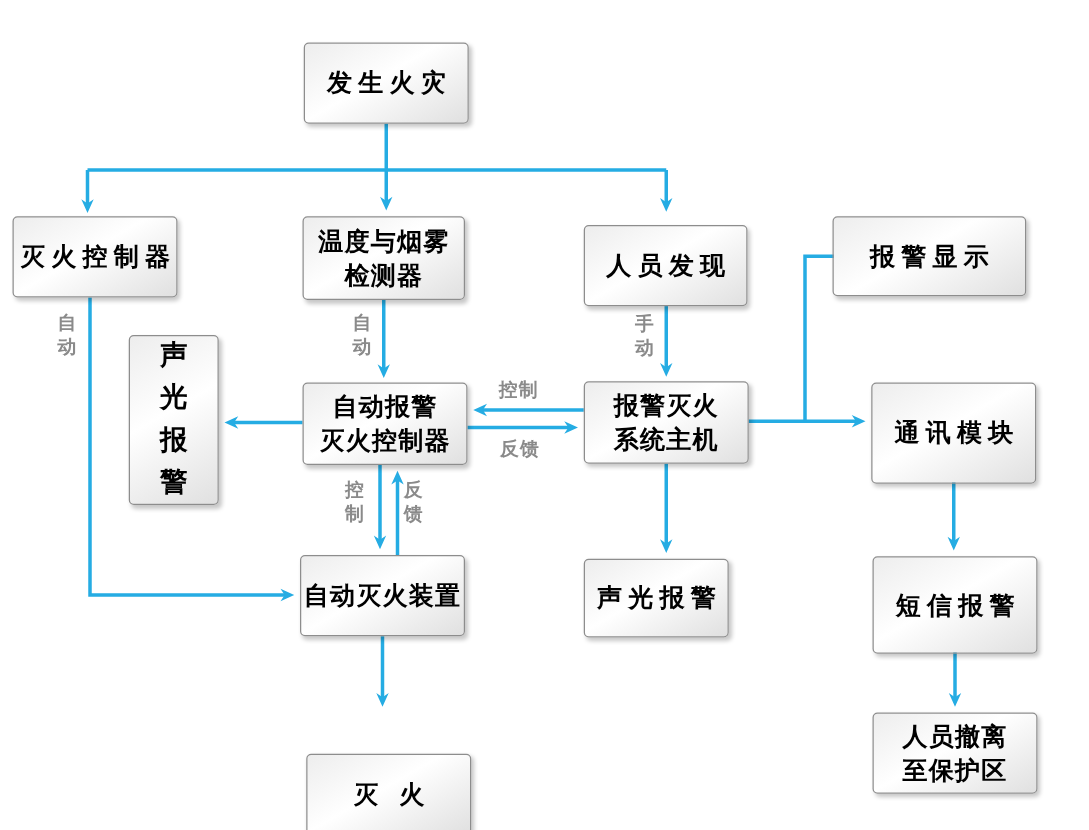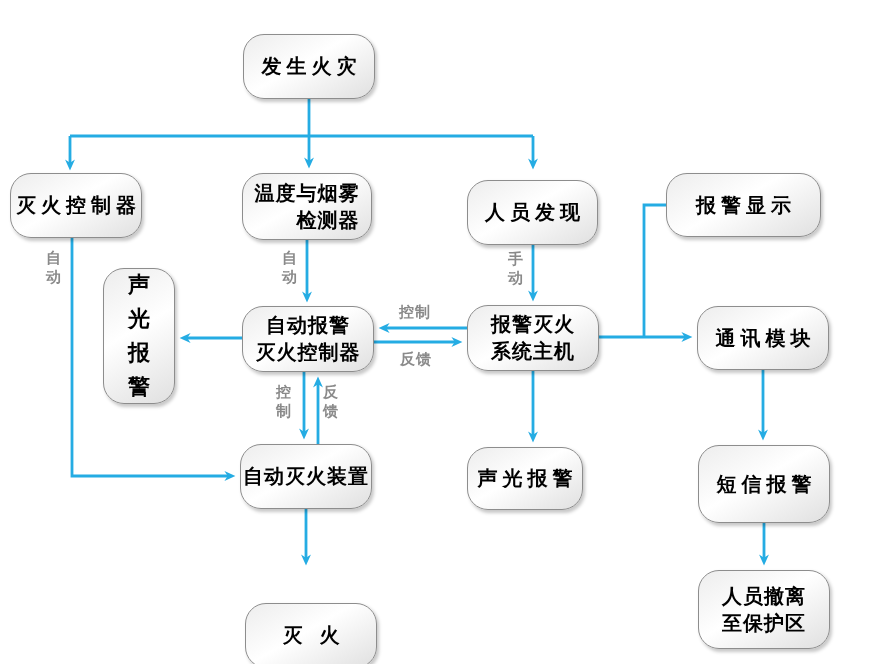--- a/index.html
+++ b/index.html
@@ -22,21 +22,21 @@
     fill: none;
   }
   .node {
     position: absolute;
     display: flex;
     align-items: center;
     justify-content: center;
     text-align: center;
     background: linear-gradient(150deg, #ededed 0%, #ffffff 45%, #e0e0e0 100%);
     border: 1.5px solid var(--node-border, #8d8d8d);
-    border-radius: 21px;
+    border-radius: 4px;
     box-shadow: 2px 2.5px 3.5px rgba(0,0,0,0.22);
     color: var(--node-text, #000);
     font-weight: bold;
     font-size: 20px;
     line-height: 1.35;
     letter-spacing: 1px;
     white-space: pre-line;
     box-sizing: border-box;
   }
   .node.spaced {
@@ -87,49 +87,49 @@
     <path class="edge" d="M644 337 L644 205 L688 205" marker-end="url(#arrow)"></path>
     <path class="edge" d="M763 369 L763 436" marker-end="url(#arrow)"></path>
     <path class="edge" d="M764 510 L764 561" marker-end="url(#arrow)"></path>
     <path class="edge" d="M306 509 L306 561" marker-end="url(#arrow)"></path>
   </svg>
 
   <div class="node spaced" style="left:243px; top:34px; width:132px; height:65px;">发生火灾</div>
 
   <div class="node spaced" style="left:10px; top:173px; width:132px; height:65px;">灭火控制器</div>
 
-  <div class="node" style="left:242px; top:173px; width:130px; height:67px;text-align:right;">温度与烟雾
+  <div class="node" style="left:242px; top:173px; width:130px; height:67px;">温度与烟雾
 检测器</div>
 
   <div class="node spaced" style="left:467px; top:180px; width:131px; height:65px;">人员发现</div>
 
   <div class="node spaced" style="left:666px; top:173px; width:155px; height:64px;">报警显示</div>
 
   <div class="node vertical" style="left:103px; top:268px; width:72px; height:136px;">声
 光
 报
 警</div>
 
   <div class="node" style="left:242px; top:306px; width:132px; height:66px;">自动报警
 灭火控制器</div>
 
   <div class="node" style="left:467px; top:305px; width:132px; height:66px;">报警灭火
 系统主机</div>
 
-  <div class="node spaced" style="left:697px; top:306px; width:132px; height:64px;">通讯模块</div>
+  <div class="node spaced" style="left:697px; top:306px; width:132px; height:81px;">通讯模块</div>
 
   <div class="node" style="left:240px; top:444px; width:132px; height:65px;">自动灭火装置</div>
 
   <div class="node spaced" style="left:467px; top:447px; width:116px; height:63px;">声光报警</div>
 
   <div class="node spaced" style="left:698px; top:445px; width:132px; height:78px;">短信报警</div>
 
   <div class="node spaced" style="left:245px; top:570px; width:132px; height:65px;margin-top:33px;">灭 火</div>
 
-  <div class="node" style="left:698px; top:570px; width:132px; height:79px;">人员撤离
+  <div class="node" style="left:698px; top:570px; width:132px; height:65px;">人员撤离
 至保护区</div>
 
   <div class="elabel" style="left:40px; top:249px; width:28px;">自
 动</div>
 
   <div class="elabel" style="left:276px; top:249px; width:28px;">自
 动</div>
 
   <div class="elabel" style="left:502px; top:250px; width:28px;">手
 动</div>

